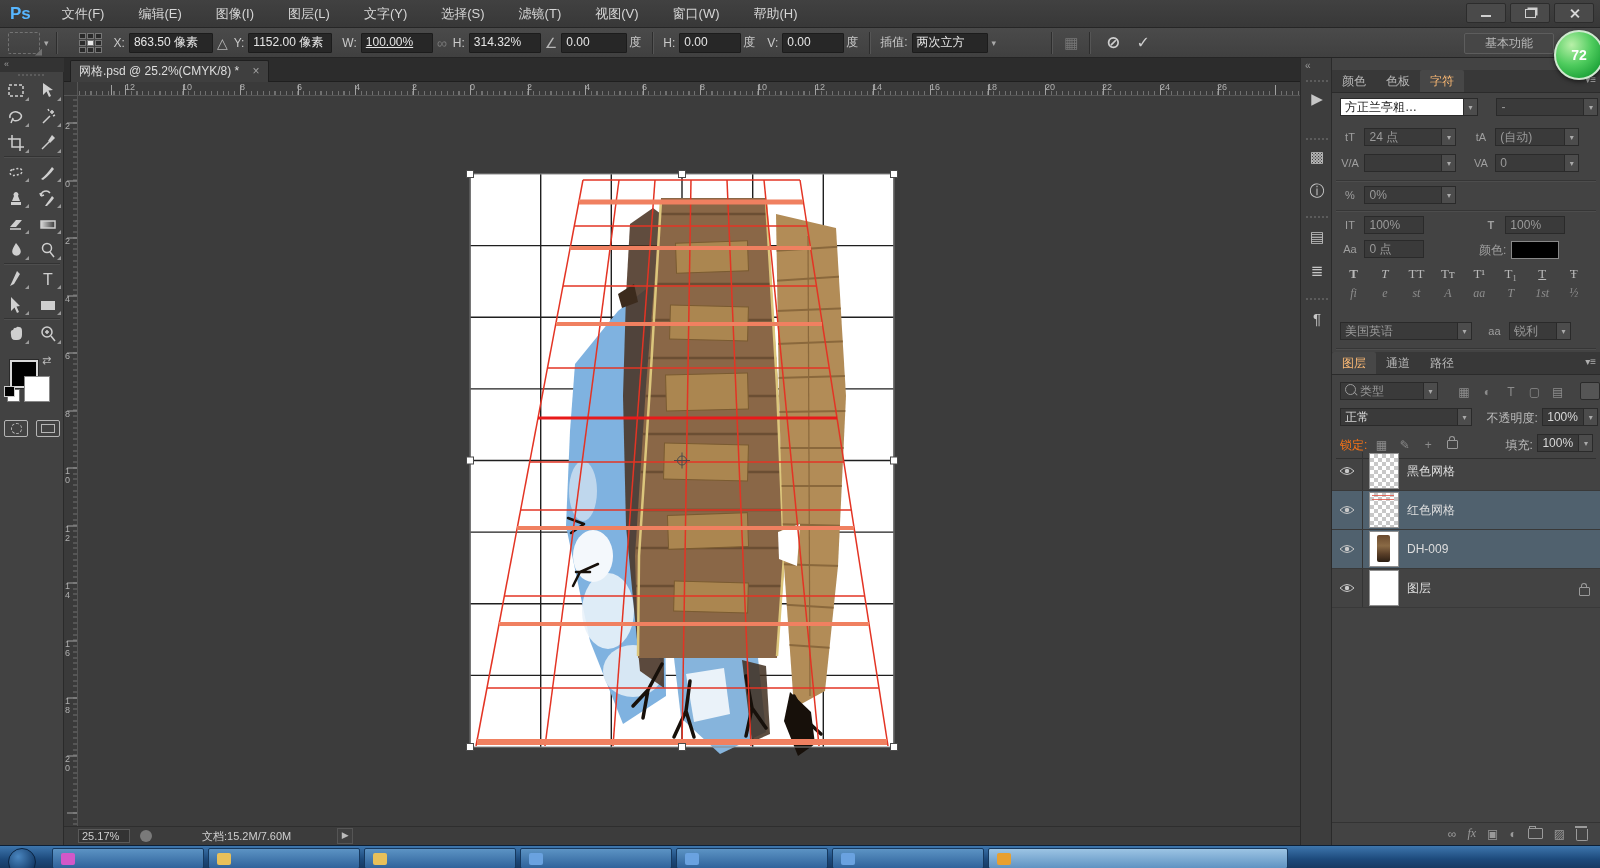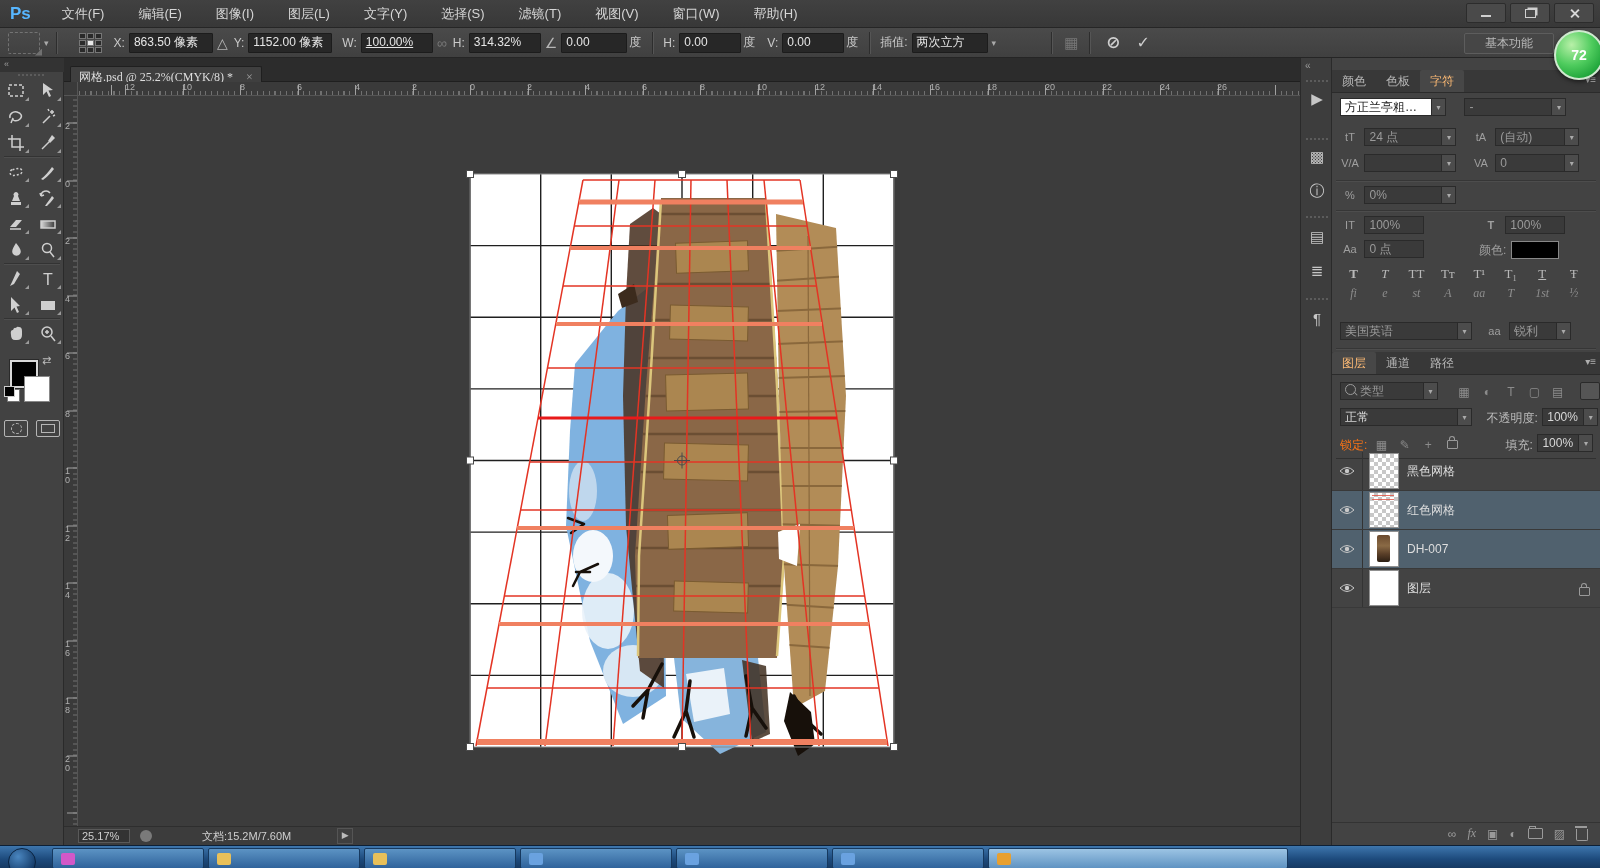--- a/index.html
+++ b/index.html
@@ -62,22 +62,22 @@
   #bg{position:absolute;left:24px;top:24px;width:24px;height:24px;background:#fff;border:1px solid #888;}
   #swap{position:absolute;left:42px;top:2px;color:#bbb;font-size:11px;}
   #mini{position:absolute;left:4px;top:34px;width:9px;height:9px;background:#000;border:1px solid #ccc;box-shadow:4px 4px 0 0 #fff,4px 4px 0 1px #777;}
   #qmrow{position:absolute;left:0;top:357px;width:64px;height:26px;display:flex;}
   .qm{width:22px;height:15px;border:1px solid #b5b5b5;border-radius:2px;margin:auto;display:flex;align-items:center;justify-content:center;}
   .qm i{width:9px;height:9px;border:1px dashed #b5b5b5;border-radius:50%;}
   .qm b{width:12px;height:7px;border:1px solid #b5b5b5;}
 
   
   #tabbar{left:64px;top:58px;width:1236px;height:24px;background:#2c2c2c;border-bottom:1px solid #1f1f1f;}
-  #doctab{position:absolute;left:6px;top:8px;height:22px;background:#3f3f3f;border:1px solid #1f1f1f;border-bottom:none;
-          color:#dedede;font-size:12px;line-height:21px;padding:0 8px;border-radius:2px 2px 0 0;font-family:Liberation Serif, serif;}
+  #doctab{position:absolute;left:6px;top:2px;height:22px;background:#3f3f3f;border:1px solid #1f1f1f;border-bottom:none;
+          color:#dedede;font-size:12px;line-height:21px;padding:0 8px;border-radius:2px 2px 0 0;}
   #doctab .x{color:#a0a0a0;margin-left:10px;font-size:12px;}
   #ruler-corner{left:64px;top:82px;width:14px;height:14px;background:#3a3a3a;border-right:1px solid #555;border-bottom:1px solid #555;}
   #ruler-top{left:78px;top:82px;width:1222px;height:14px;background:#3a3a3a;border-bottom:1px solid #555;overflow:hidden;
      background-image:repeating-linear-gradient(to right,#a0a0a0 0 1px,transparent 1px 57.5px),
                       repeating-linear-gradient(to right,#707070 0 1px,transparent 1px 5.75px);
      background-size:100% 10px,100% 4px;background-position:47px 100%,1px 100%;background-repeat:repeat-x;}
   #ruler-top span{position:absolute;top:0;font-size:9px;color:#b0b0b0;}
   #ruler-left{left:64px;top:96px;width:14px;height:730px;background:#3a3a3a;border-right:1px solid #555;overflow:hidden;
      background-image:repeating-linear-gradient(to bottom,#a0a0a0 0 1px,transparent 1px 57.5px),
                       repeating-linear-gradient(to bottom,#707070 0 1px,transparent 1px 5.75px);
@@ -612,21 +612,21 @@
 
 <div id="panels" class="abs">
 
   <div class="ptabs" style="top:12px;">
     <span class="ptab">颜色</span>
     <span class="ptab">色板</span>
     <span class="ptab active">字符</span>
     <span class="pmenu">▾≡</span>
   </div>
   <div class="prow" style="top:40px;">
-    <span class="pfield lit" style="width:92px;">方正兰亭粗…</span><span class="pcaret">▾</span>
+    <span class="pfield lit" style="width:124px;">方正兰亭粗…</span><span class="pcaret">▾</span>
     <span class="pfield" style="width:88px;margin-left:14px;">-</span><span class="pcaret">▾</span>
   </div>
   <div class="prow" style="top:70px;">
     <span class="picon">tT</span>
     <span class="pfield" style="width:78px;">24 点</span><span class="pcaret">▾</span>
     <span class="picon" style="margin-left:10px;">tA</span>
     <span class="pfield" style="width:70px;">(自动)</span><span class="pcaret">▾</span>
   </div>
   <div class="prow" style="top:96px;">
     <span class="picon">V/A</span>
@@ -739,21 +739,21 @@
       </div>
 
       <div class="lrow selected">
         <span class="eyecell">
           <svg width="16" height="10" viewBox="0 0 16 10">
             <path d="M1,5 Q8,-2 15,5 Q8,12 1,5 Z" fill="none" stroke="#c9c9c9"></path>
             <circle cx="8" cy="5" r="2.2" fill="#c9c9c9"></circle>
           </svg>
         </span>
         <span class="thumb thumb-photo"></span>
-        <span class="lname">DH-007</span>
+        <span class="lname">DH-009</span>
         <span class="rowlock"></span>
       </div>
 
       <div class="lrow">
         <span class="eyecell">
           <svg width="16" height="10" viewBox="0 0 16 10">
             <path d="M1,5 Q8,-2 15,5 Q8,12 1,5 Z" fill="none" stroke="#c9c9c9"></path>
             <circle cx="8" cy="5" r="2.2" fill="#c9c9c9"></circle>
           </svg>
         </span>

